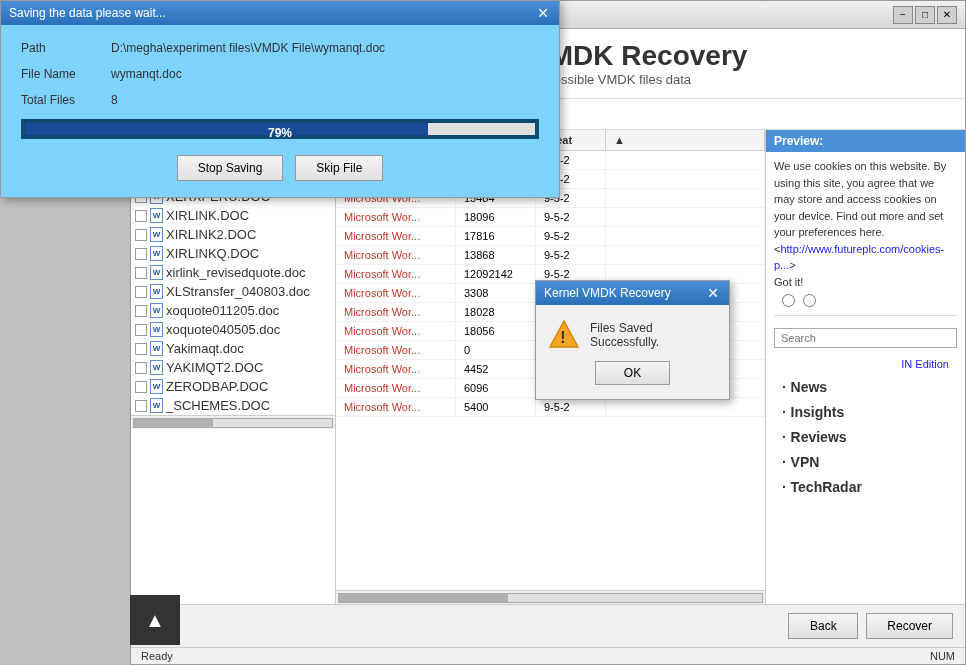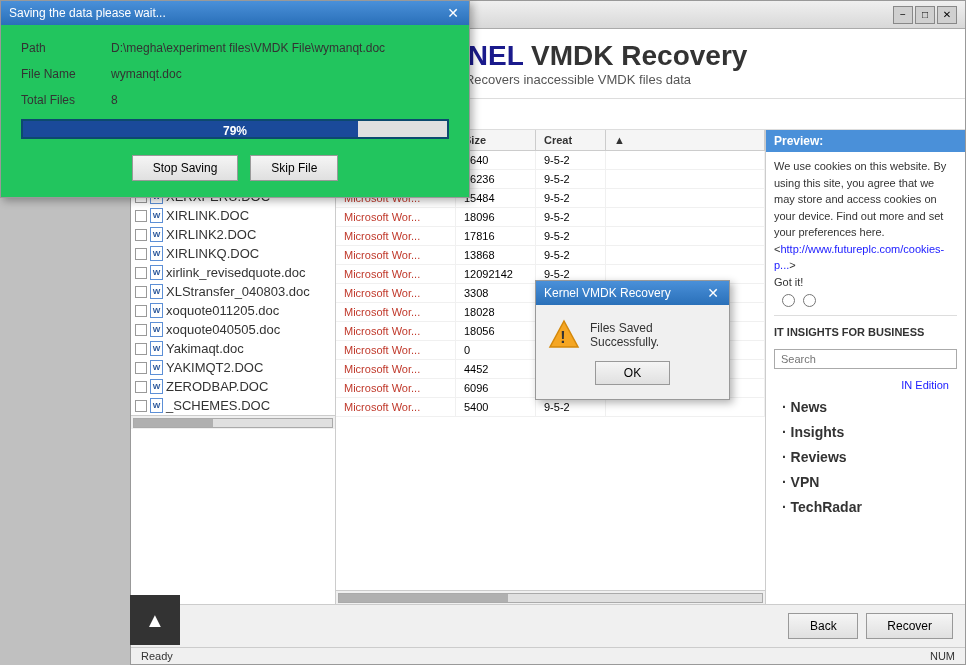--- a/index.html
+++ b/index.html
@@ -345,22 +345,22 @@
       background: linear-gradient(to bottom, #f5f5f5, #e0e0e0);
       cursor: pointer;
       min-width: 70px;
     }
 
     
     .saving-dialog {
       position: absolute;
       left: 0;
       top: 0;
-      width: 470px;
-      background: #22c55e;
+      width: 560px;
+      background: #7dd3fc;
       border: 1px solid #999;
       box-shadow: 3px 3px 8px rgba(0,0,0,0.3);
       z-index: 10;
     }
 
     .saving-title-bar {
       background: linear-gradient(to bottom, #4a90d9, #2a70b9);
       color: #fff;
       padding: 4px 8px;
       display: flex;
@@ -390,21 +390,21 @@
     .info-value {
       font-size: 12px;
       color: #333;
       flex: 1;
     }
 
     .progress-bar-wrap {
       margin: 8px 0 16px 0;
       height: 20px;
       background: #e0e0e0;
-      border: 2px solid #0c4a6e;
+      border: 4px solid #0c4a6e;
       position: relative;
     }
 
     .progress-bar-fill {
       height: 100%;
       background: #1a4a9a;
       display: flex;
       align-items: center;
       justify-content: center;
     }
@@ -758,21 +758,20 @@
     <div class="preview-panel">
       <div class="preview-header">Preview:</div>
       <div class="preview-content">
         <span>We use cookies on this website. By using this site, you agree that we may store and access cookies on your device. Find out more and set your preferences here.<br>
           &lt;<a>http://www.futureplc.com/cookies-p...</a>&gt;<br>Got it!</span>
         <div class="radio-group">
           <input type="radio" name="r" style="">
           <input type="radio" name="r" style="">
         </div>
         <div style="border-top:1px solid #ddd; padding-top:6px; margin-top:4px;">
-          <div style="font-size:11px; font-weight:bold; color:#333; padding: 2px 0;">IT INSIGHTS FOR BUSINESS</div>
           <input type="text" class="search-box" placeholder="Search" style="">
           <div class="in-edition">IN Edition</div>
         </div>
         <div id="preview-nav">
 
         <div class="preview-nav-item"><span style="font-weight:bold;">· News</span><br>
       <span class="preview-nav-link"><https: www.techradar.com=""></https:></span></div>
             <div class="preview-nav-item"><span style="font-weight:bold;">· Insights</span><br>
       <span class="preview-nav-link"><https: www.techradar.com=""></https:></span></div>
             <div class="preview-nav-item"><span style="font-weight:bold;">· Reviews</span><br>

